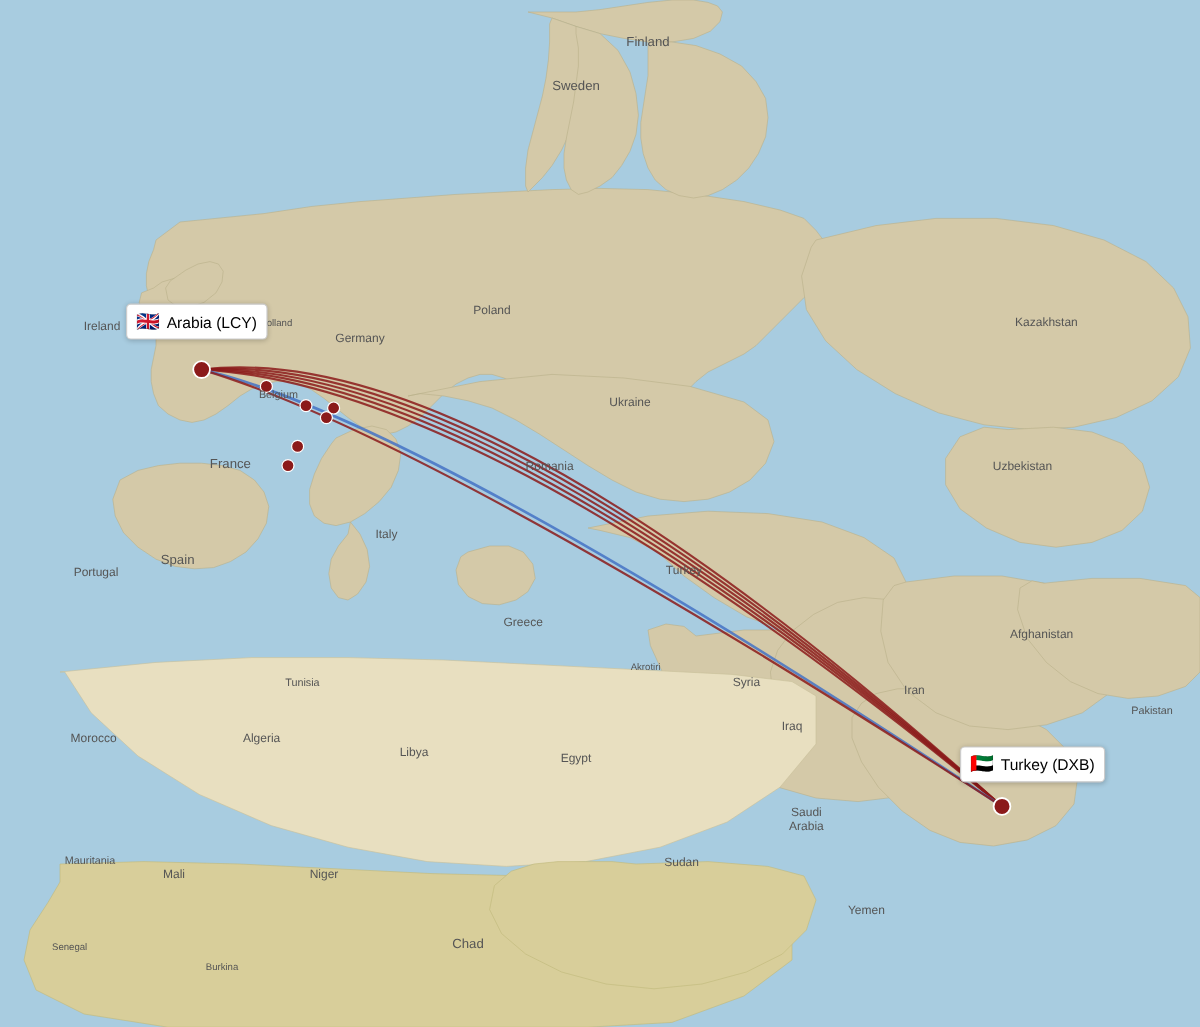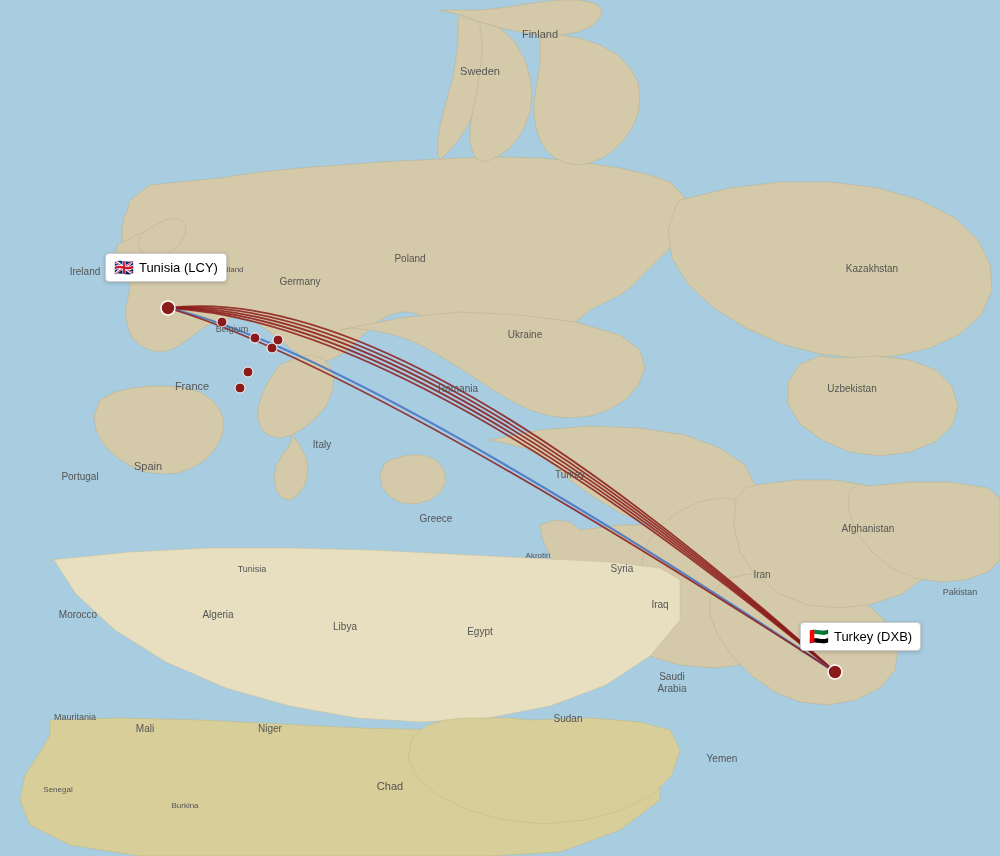--- a/index.html
+++ b/index.html
@@ -166,20 +166,20 @@
     <text x="270" y="732" text-anchor="middle" font-size="10" fill="#555" font-family="Arial">Niger</text>
     <text x="145" y="732" text-anchor="middle" font-size="10" fill="#555" font-family="Arial">Mali</text>
     <text x="75" y="720" text-anchor="middle" font-size="9" fill="#555" font-family="Arial">Mauritania</text>
     <text x="58" y="792" text-anchor="middle" font-size="8" fill="#555" font-family="Arial">Senegal</text>
     <text x="185" y="808" text-anchor="middle" font-size="8" fill="#555" font-family="Arial">Burkina</text>
     <text x="230" y="272" text-anchor="middle" font-size="8" fill="#555" font-family="Arial">Holland</text>
   </svg>
 
   <div class="location-label" id="london-label">
     <span class="flag">🇬🇧</span>
-    <span>Tunisia (LCY)</span>
+    <span>Arabia (LCY)</span>
   </div>
 
   <div class="location-label" id="dubai-label">
     <span class="flag">🇦🇪</span>
     <span>Turkey (DXB)</span>
   </div>
 </div>
 
 </body></html>

